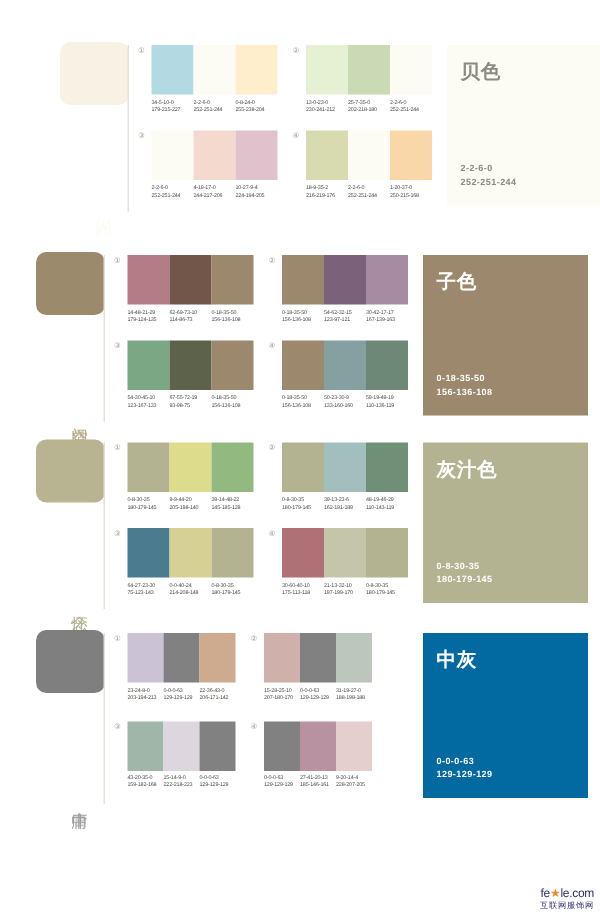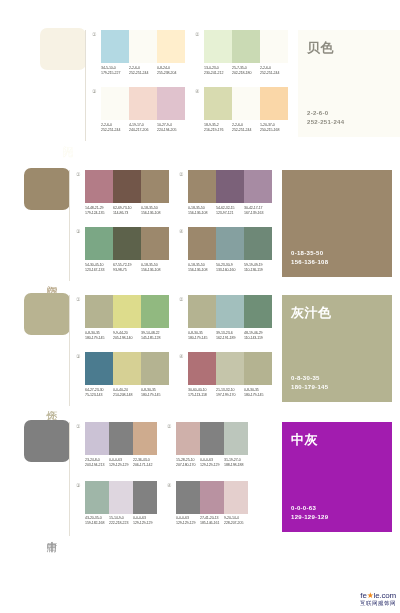--- a/index.html
+++ b/index.html
@@ -337,20 +337,21 @@
                 <div class="code">
                   <span>59-19-49-19</span>
                   <span>110-136-119</span>
                 </div>
               </div>
             </div>
           </div>
         </div>
         <div class="feature" style="background: rgb(156, 136, 108);">
           <div class="feature-name" style="color: rgb(255, 255, 255);">
+            <div>子色</div>
           </div>
           <div class="feature-codes" style="color: rgb(255, 255, 255);">
             <span>0-18-35-50</span>
             <span>156-136-108</span>
           </div>
         </div>
       </div>
       <div class="section" style="position: absolute; left: 0px; top: 285px; height: 125px;">
         <div class="mood-col">
           <div class="mood-chip r" style="background: rgb(184, 179, 145);"></div>
@@ -560,21 +561,21 @@
                   <span>185-146-161</span>
                 </div>
                 <div class="code">
                   <span>9-20-14-4</span>
                   <span>228-207-205</span>
                 </div>
               </div>
             </div>
           </div>
         </div>
-        <div class="feature" style="background: #a21caf; margin-left: 28px;">
+        <div class="feature" style="background: #0369a1; margin-left: 28px;">
           <div class="feature-name" style="color: rgb(255, 255, 255);">中灰</div>
           <div class="feature-codes" style="color: rgb(255, 255, 255);">
             <span>0-0-0-63</span>
             <span>129-129-129</span>
           </div>
         </div>
       </div>
     </div>
 
   <div class="footer">

